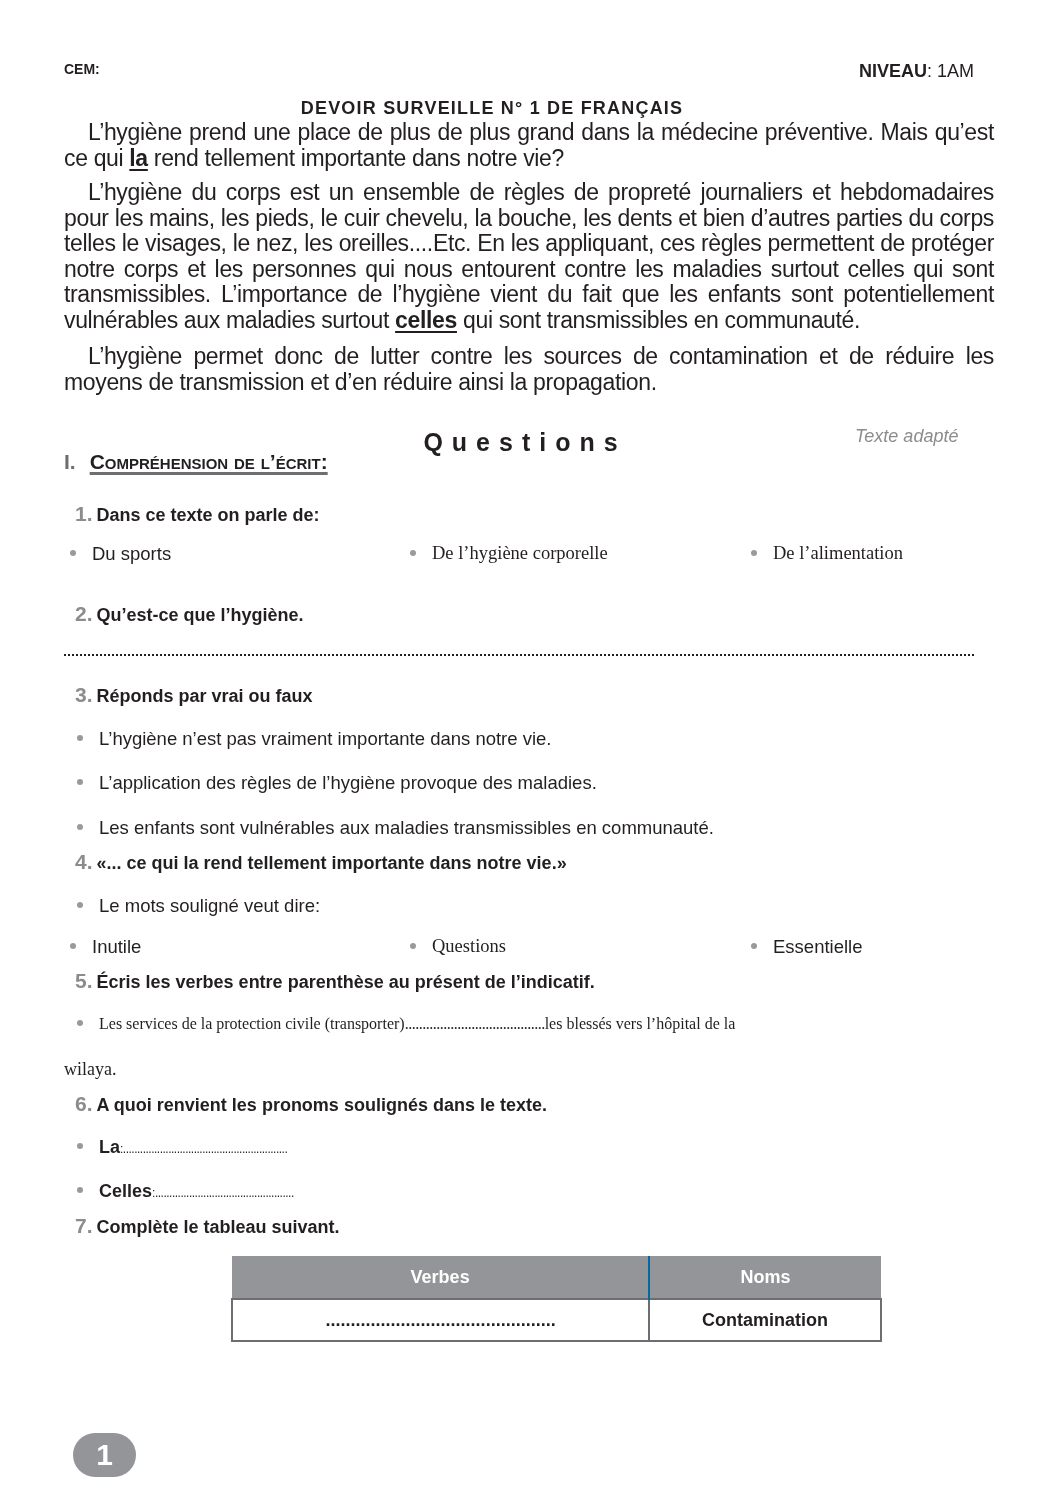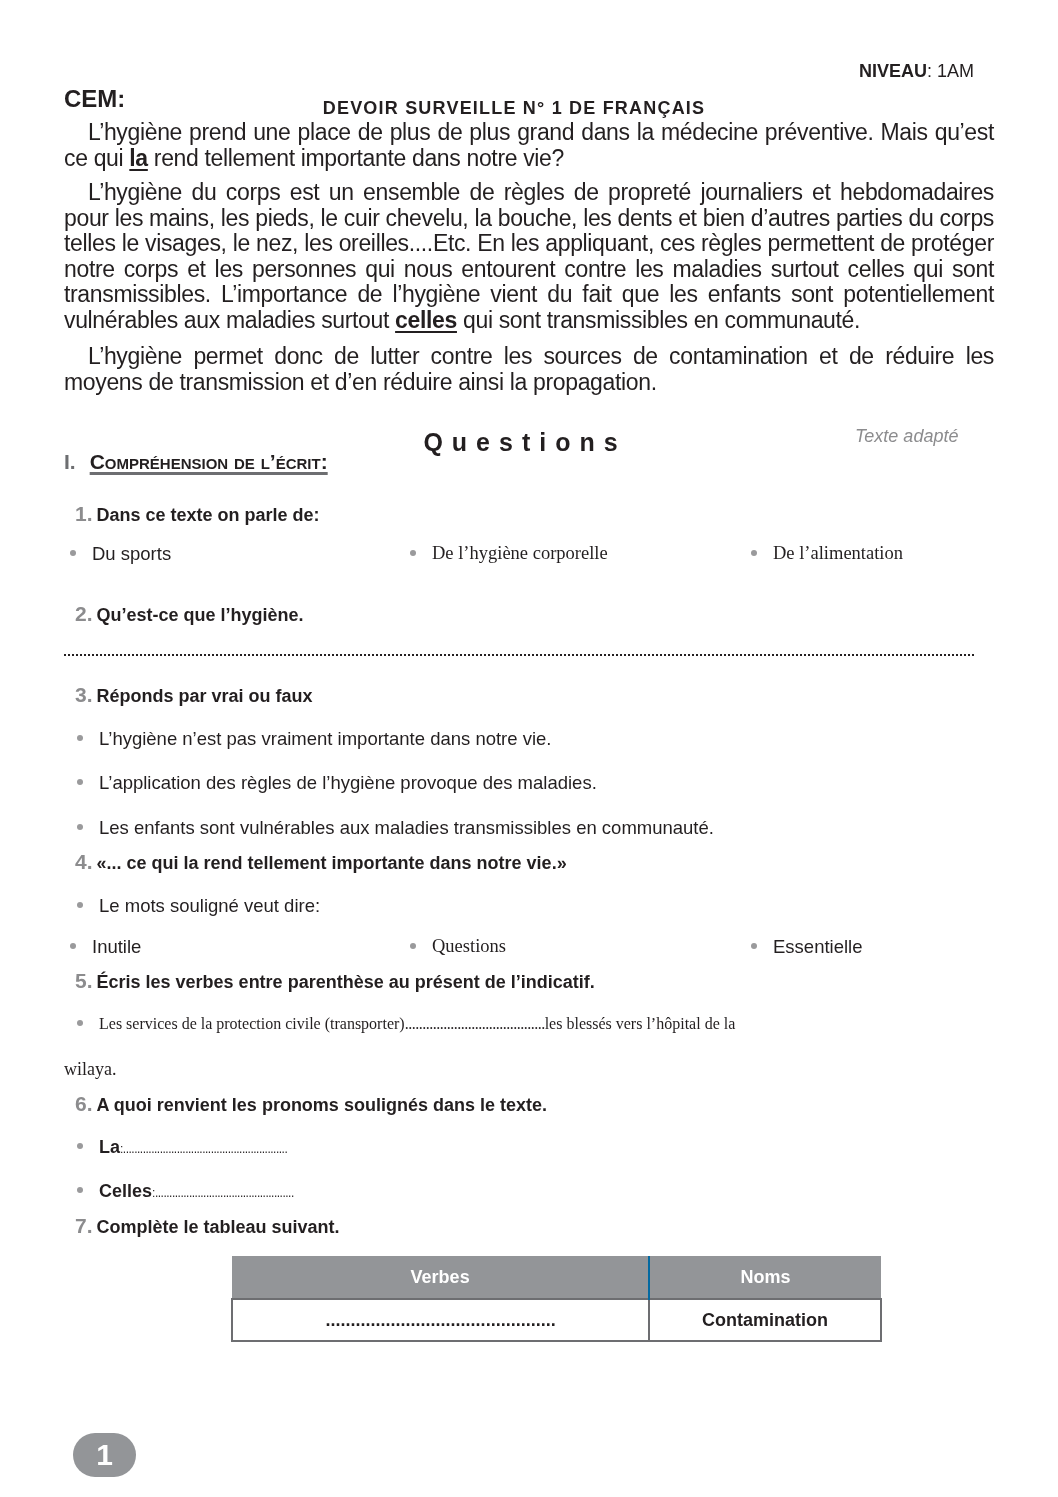--- a/index.html
+++ b/index.html
@@ -1,24 +1,24 @@
 <!DOCTYPE html>
 <html><head>
 <meta charset="utf-8">
 <style>
   html, body { margin: 0; padding: 0; background: #ffffff; }
   body { width: 1058px; height: 1497px; position: relative; overflow: hidden;
          font-family: "Liberation Sans", sans-serif; color: #231f20; }
   .abs { position: absolute; }
   .sans { font-family: "Liberation Sans", sans-serif; }
   .serif { font-family: "Liberation Serif", serif; }
-  .hdr-left { left: 64px; top: 61px; font-size: 24px; font-weight: bold; margin-top: 24px; }
+  .hdr-left { left: 64px; top: 61px; font-size: 14px; font-weight: bold; }
   .hdr-right { right: 84px; top: 61px; font-size: 18px; }
   .hdr-right b { font-weight: bold; }
-  .title { left: 0; width: 984px; text-align: center; top: 98px; font-size: 18px; font-weight: bold; letter-spacing: 1.2px; padding-left: 22px; }
+  .title { left: 0; width: 984px; text-align: center; top: 98px; font-size: 18px; font-weight: bold; letter-spacing: 1.2px; }
   .para { left: 64px; width: 930px; font-size: 23px; line-height: 25.6px; text-align: justify; letter-spacing: -0.35px; }
   .para .indent { display: inline-block; width: 24px; }
   .u { text-decoration: underline; font-weight: bold; text-decoration-thickness: 2px; text-underline-offset: 3px; }
   .questions-title { left: 0; width: 1050px; text-align: center; top: 428px; font-size: 25px; font-weight: bold; letter-spacing: 9px; }
   .source { left: 855px; top: 426px; font-size: 18px; font-style: italic; color: #8c8c8e; }
   .section-title { left: 64px; top: 450px; font-size: 21px; font-weight: bold; }
   .section-title .num { color: #6d6e71; margin-right: 14px; }
   .section-title .lbl { text-decoration: underline; text-decoration-color: #6d6e71; text-decoration-thickness: 3px; text-underline-offset: 3px; font-variant: small-caps; }
   .q { left: 75px; font-size: 18px; font-weight: bold; }
   .q .n { color: #8c8c8e; font-size: 21px; margin-right: 4px; }

